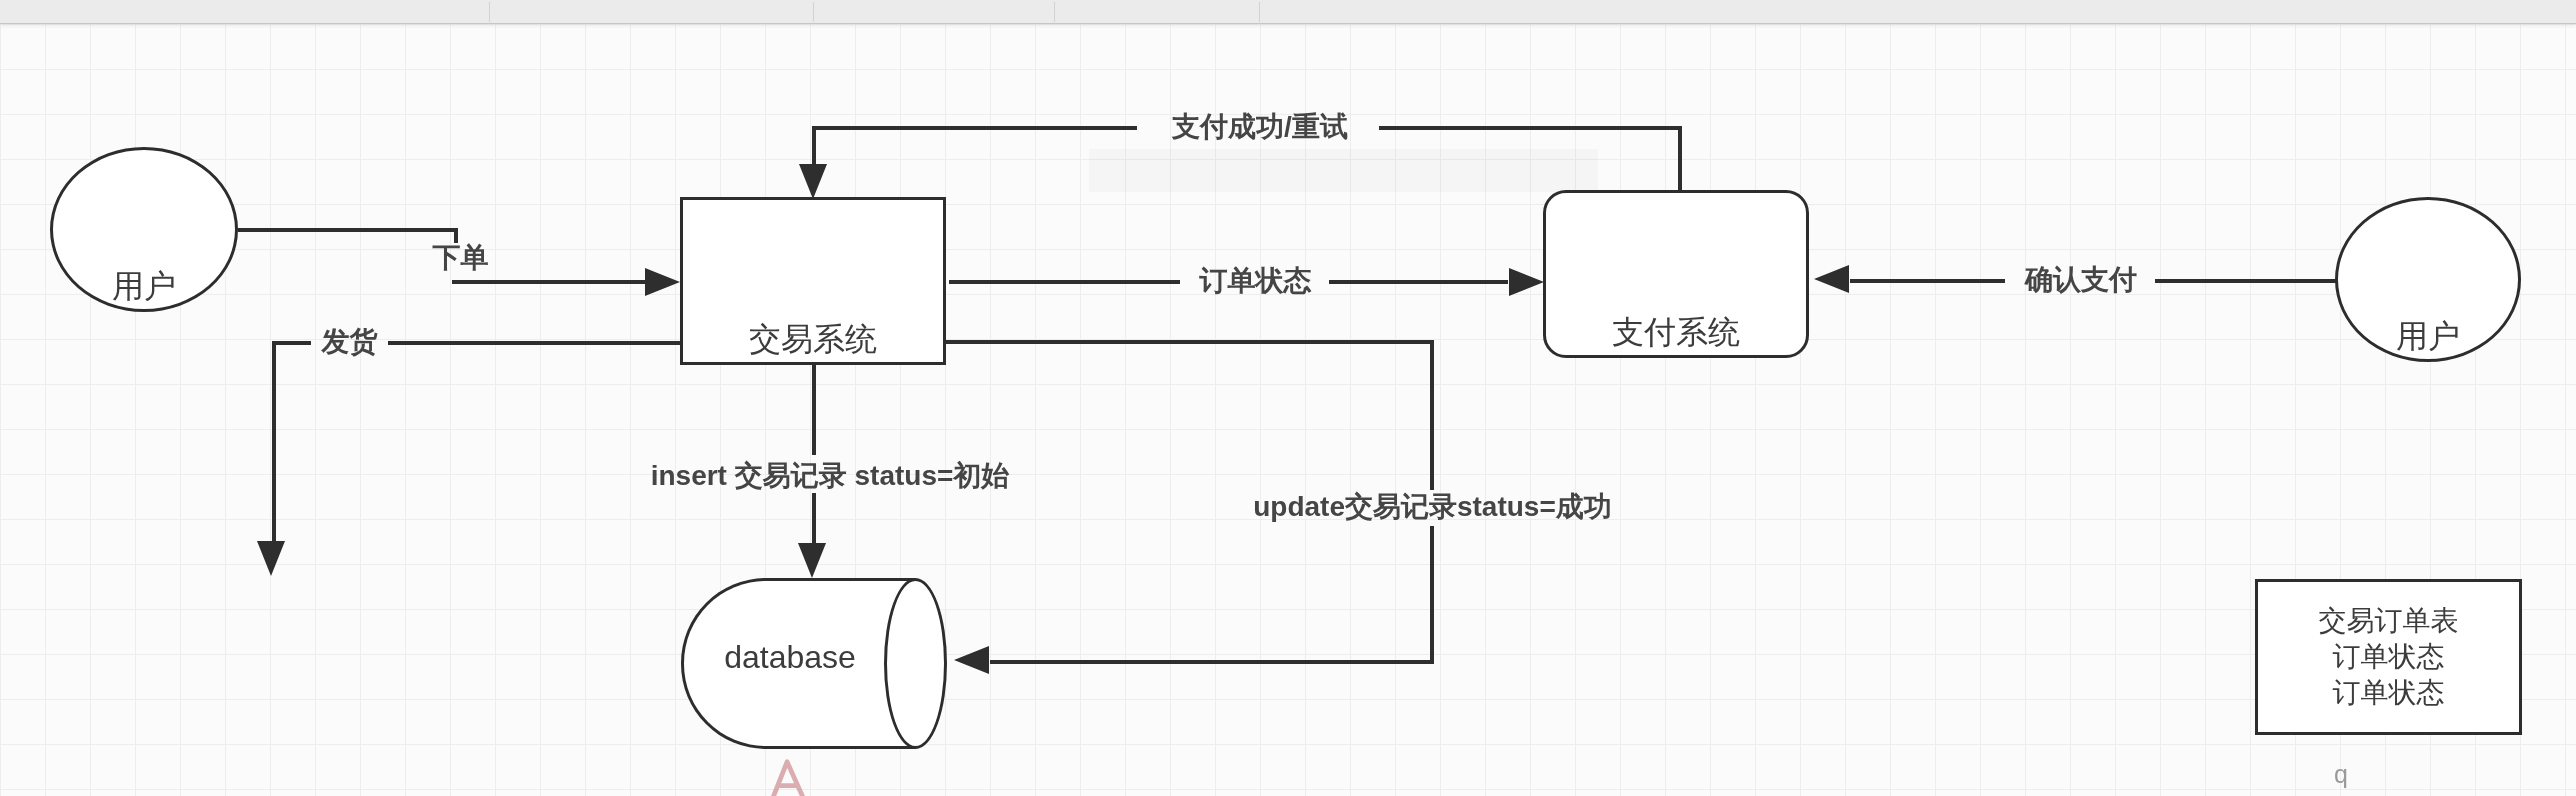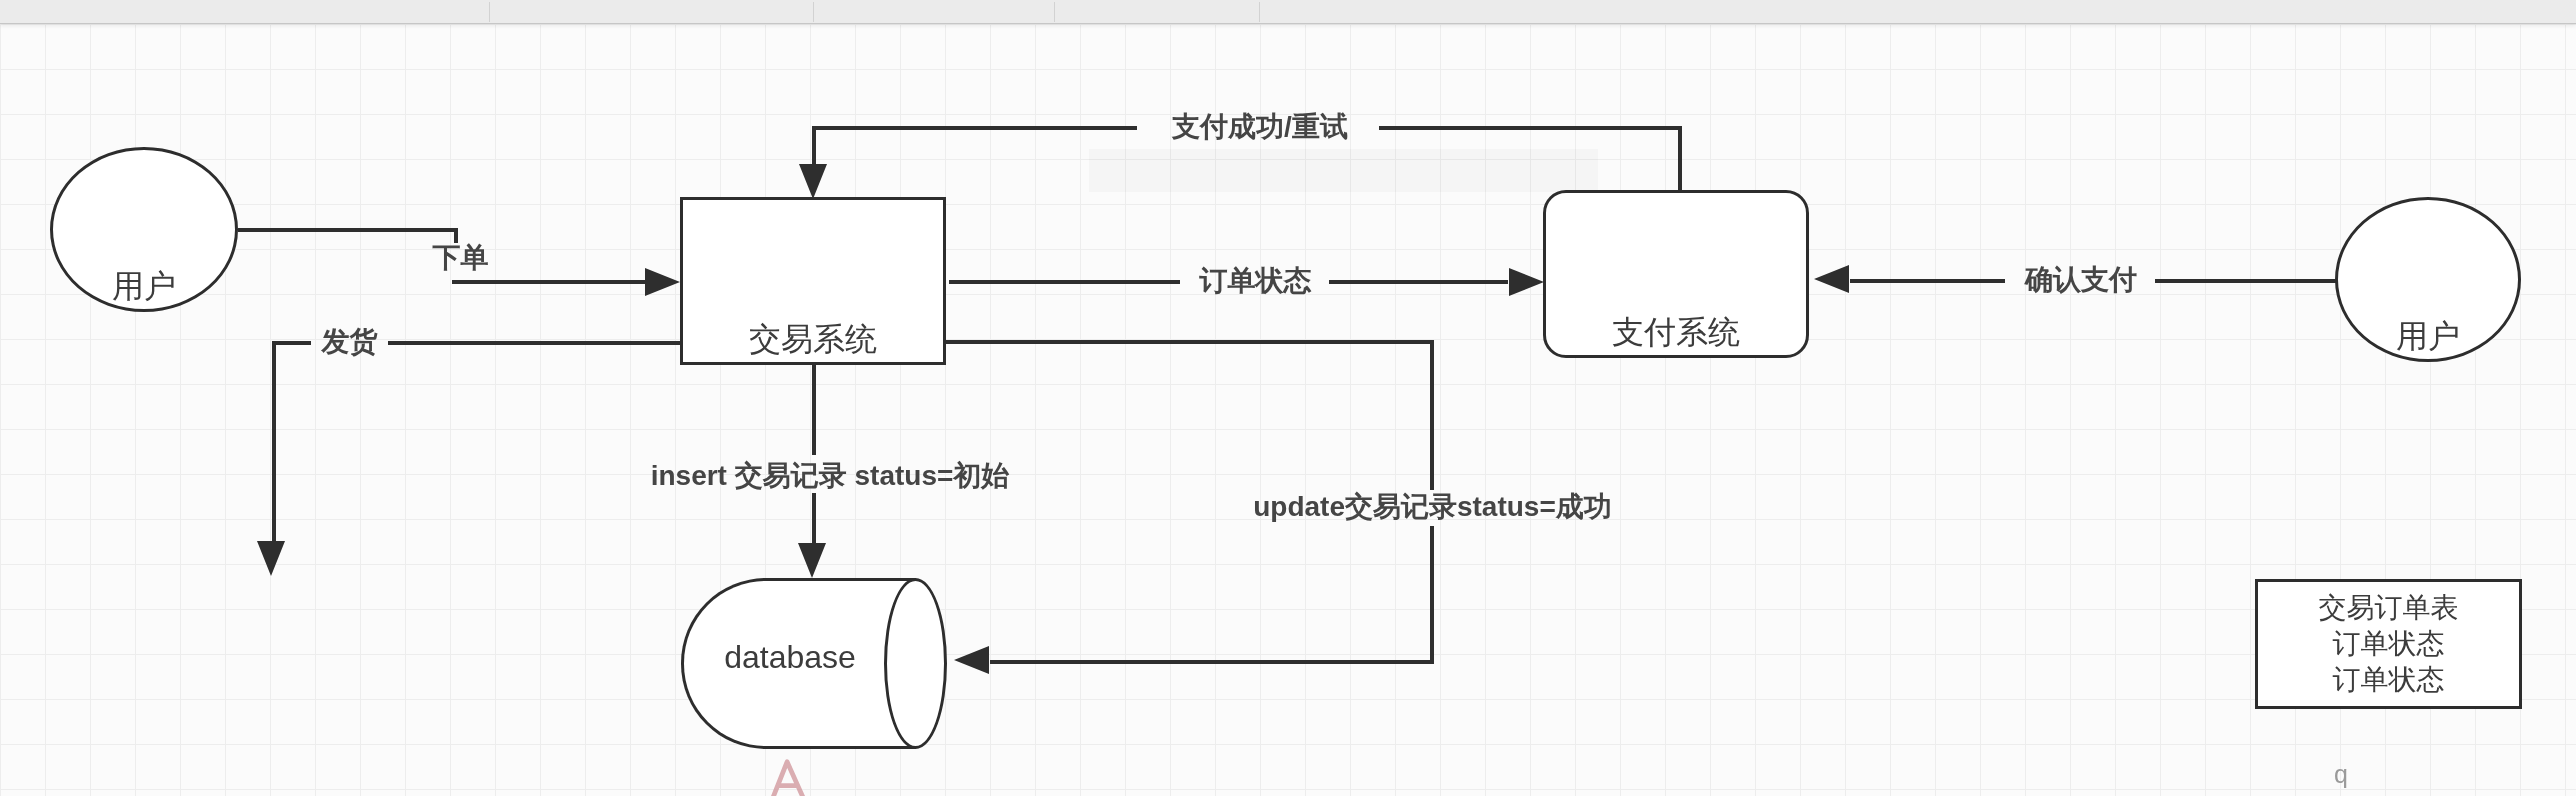--- a/index.html
+++ b/index.html
@@ -107,21 +107,21 @@
 
   <div class="node ellipse" style="left:2335px;top:197px;width:186px;height:165px;">
     <span>用户</span>
   </div>
 
 
   <div class="dbbody" style="left:681px;top:578px;width:235px;height:171px;"></div>
   <div class="dbcap" style="left:884px;top:578px;width:63px;height:171px;"></div>
   <div class="dblabel" style="left:689px;top:578px;width:202px;height:158px;">database</div>
 
-  <div class="notebox" style="left:2255px;top:579px;width:267px;height:130px;">
+  <div class="notebox" style="left:2255px;top:579px;width:267px;height:156px;">
     <span>交易订单表</span>
     <span>订单状态</span>
     <span>订单状态</span>
   </div>
 
   <div class="strayq" style="left:2334px;top:760px;">q</div>
   <svg class="pinkmark" style="left:768px;top:758px;" width="42" height="40" viewBox="0 0 44 42">
     <path d="M5,42 L20,4 L37,42 M11,29 L30,29" fill="none" stroke="#cf9399" stroke-width="5" stroke-linecap="round" stroke-linejoin="round"></path>
   </svg>
 

